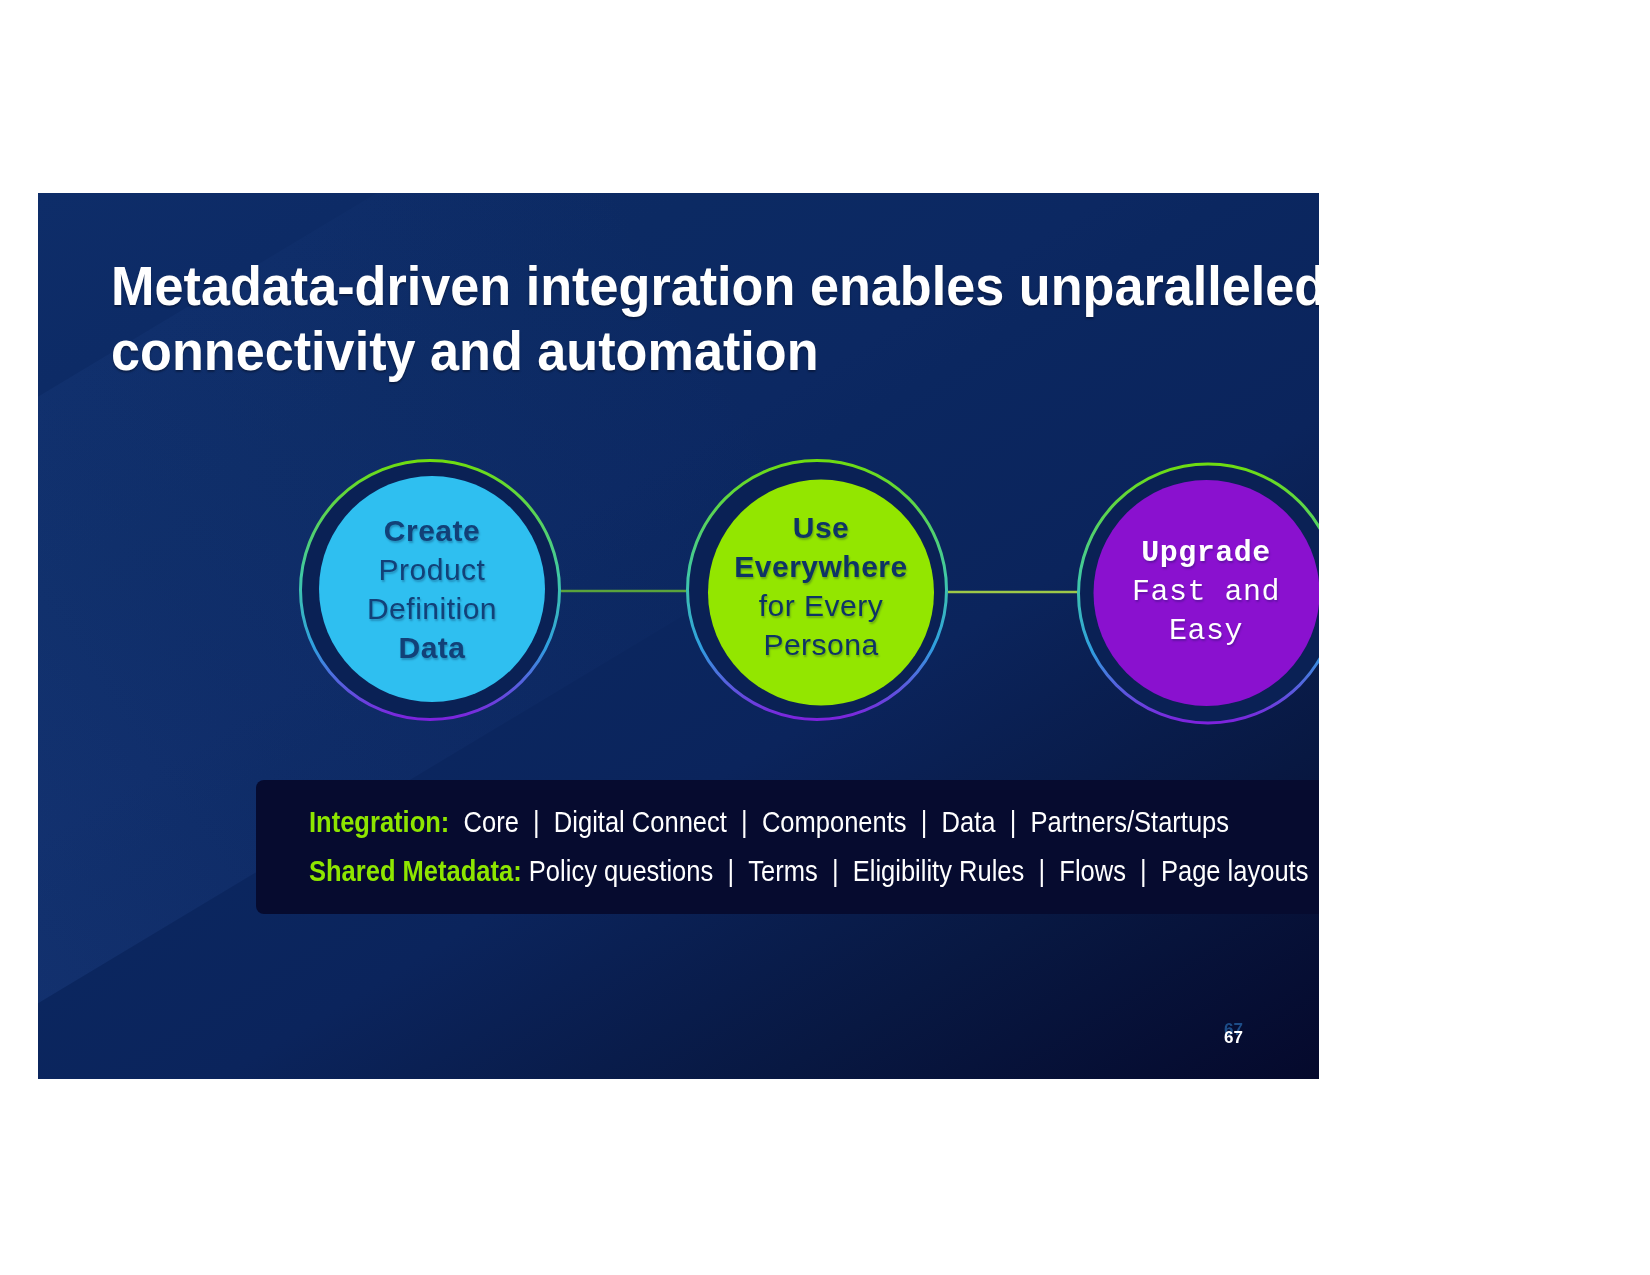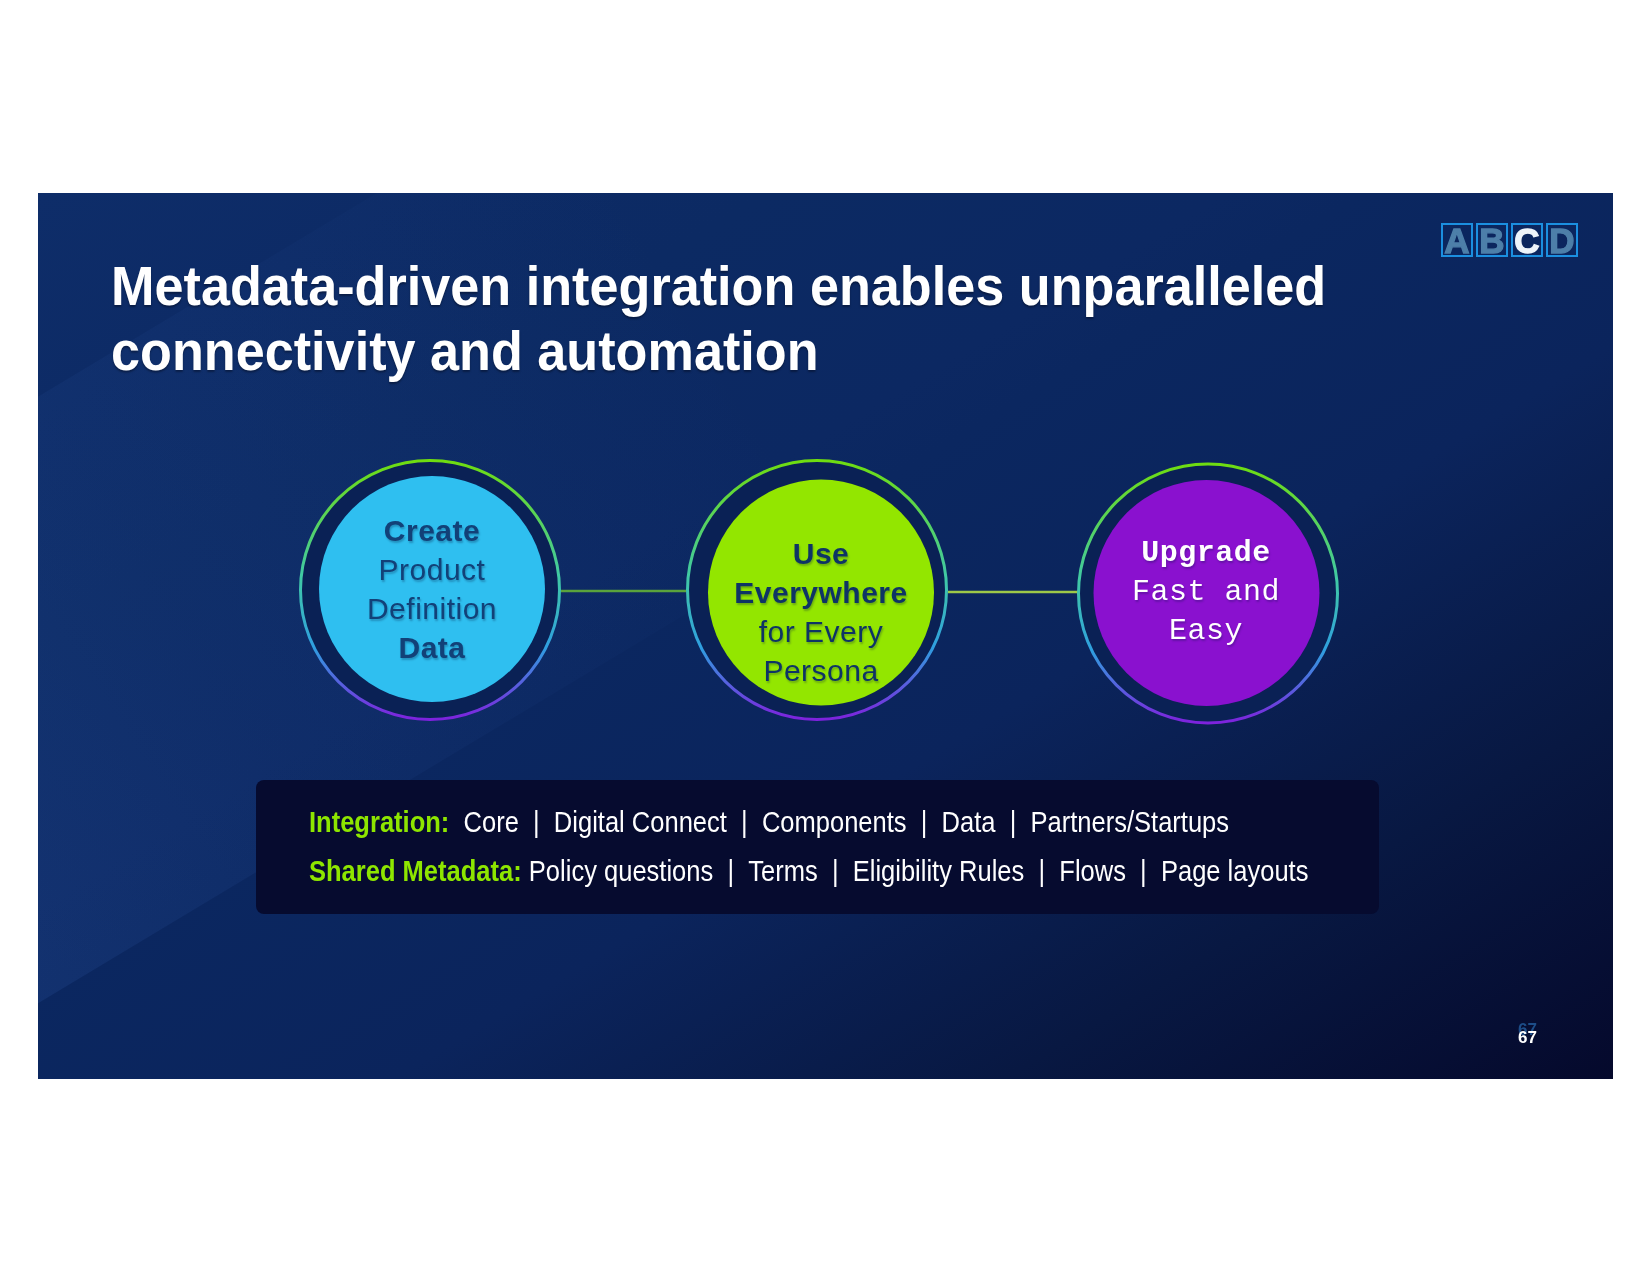--- a/index.html
+++ b/index.html
@@ -1,32 +1,32 @@
 <!DOCTYPE html>
 <html><head>
 <meta charset="utf-8">
 <style>
   html,body{margin:0;padding:0;}
   body{width:1650px;height:1275px;background:#ffffff;font-family:"Liberation Sans",sans-serif;position:relative;overflow:hidden;}
-  .slide{position:absolute;left:38px;top:193px;width:1575px;height:886px;overflow:hidden;
+  .slide{position:absolute;left:38px;top:193px;width:1281px;height:886px;overflow:hidden;
     background:linear-gradient(149deg,#0e2d69 0%,#0d2b66 12%,#0c2a63 24%,#0c2862 39%,#0b2760 43.5%,#0b245c 60%,#081842 80%,#05092c 100%);}
   .sheen{position:absolute;left:-400px;top:444px;width:2400px;height:520px;
     background:linear-gradient(to right,rgba(65,115,205,0.17) 0%,rgba(65,115,205,0.07) 20%,rgba(65,115,205,0) 45%);
     transform:rotate(-31deg);transform-origin:left top;}
   .title{position:absolute;left:73px;top:61px;color:#ffffff;font-weight:bold;font-size:56px;line-height:64.5px;white-space:nowrap;transform:scaleX(0.932);transform-origin:left top;text-shadow:0 2px 2px rgba(0,0,10,0.35);}
   
   .abcd{position:absolute;left:1403px;top:30px;display:flex;gap:3px;}
   .abcd .bx{width:28px;height:30px;border:2.5px solid #1b8fe0;color:#4d7fa9;font-weight:bold;font-size:35px;line-height:32px;text-align:center;-webkit-text-stroke:1.3px currentColor;}
   .abcd .bx.c{color:#eef4fa;}
   
   svg.diagram{position:absolute;left:0;top:0;}
   .ctext{position:absolute;width:260px;text-align:center;font-size:30px;line-height:39px;letter-spacing:0.5px;transform-origin:center center;text-shadow:1px 2px 2px rgba(5,20,60,0.28);}
   .ctext b{font-weight:bold;}
   .ct1{left:264px;top:318px;color:#124178;}
-  .ct2{left:653px;top:315px;color:#0e3465;margin-top:26px;}
+  .ct2{left:653px;top:315px;color:#0e3465;}
   .ct3{left:1038px;top:341px;color:#ffffff;font-family:Liberation Mono, monospace;}
   
   .ibox{position:absolute;left:218px;top:587px;width:1123px;height:134px;background:#060b2f;border-radius:8px;}
   .ibox .ln{position:absolute;left:53px;white-space:nowrap;color:#ffffff;font-size:29px;transform:scaleX(0.88);transform-origin:left center;}
   .ibox .l1{top:26px;}
   .ibox .l2{top:75px;}
   .ibox .g{color:#8ee600;font-weight:bold;}
   
   .logo{position:absolute;left:70px;top:815px;}
   

